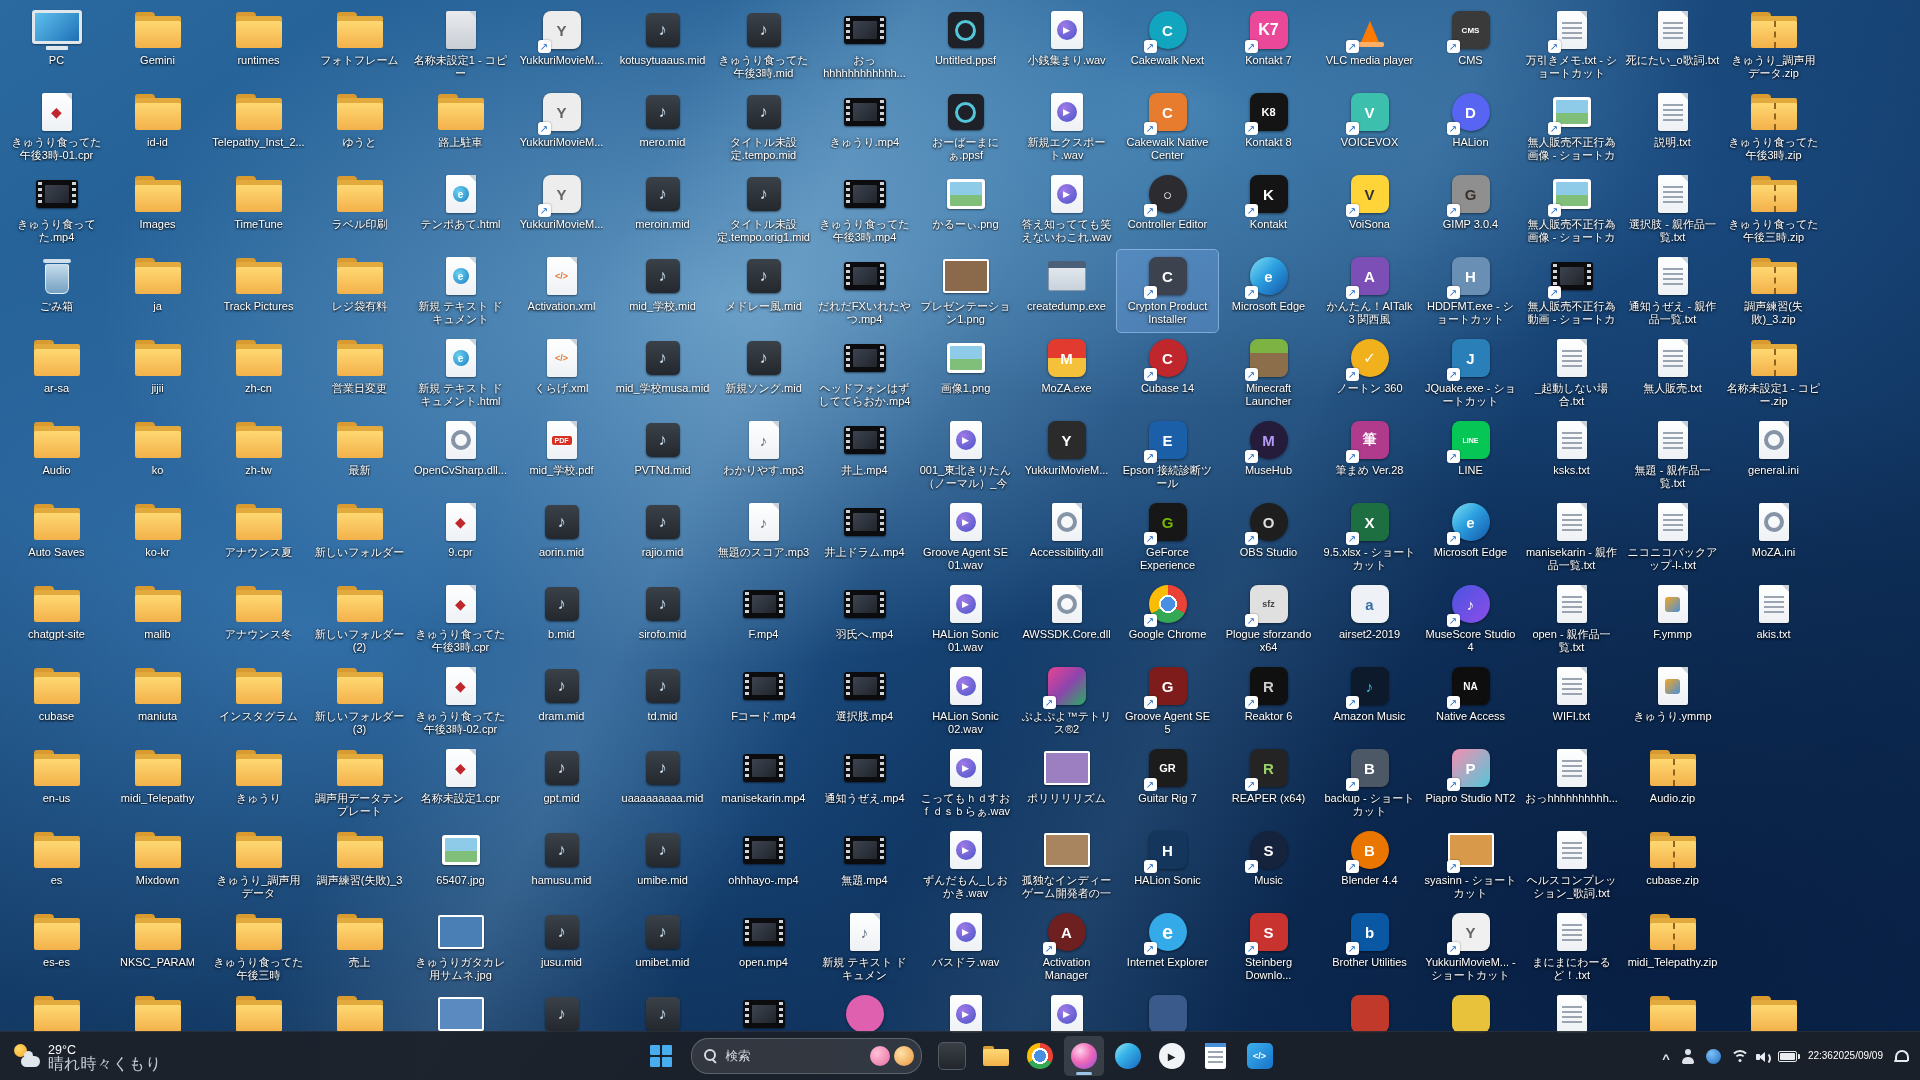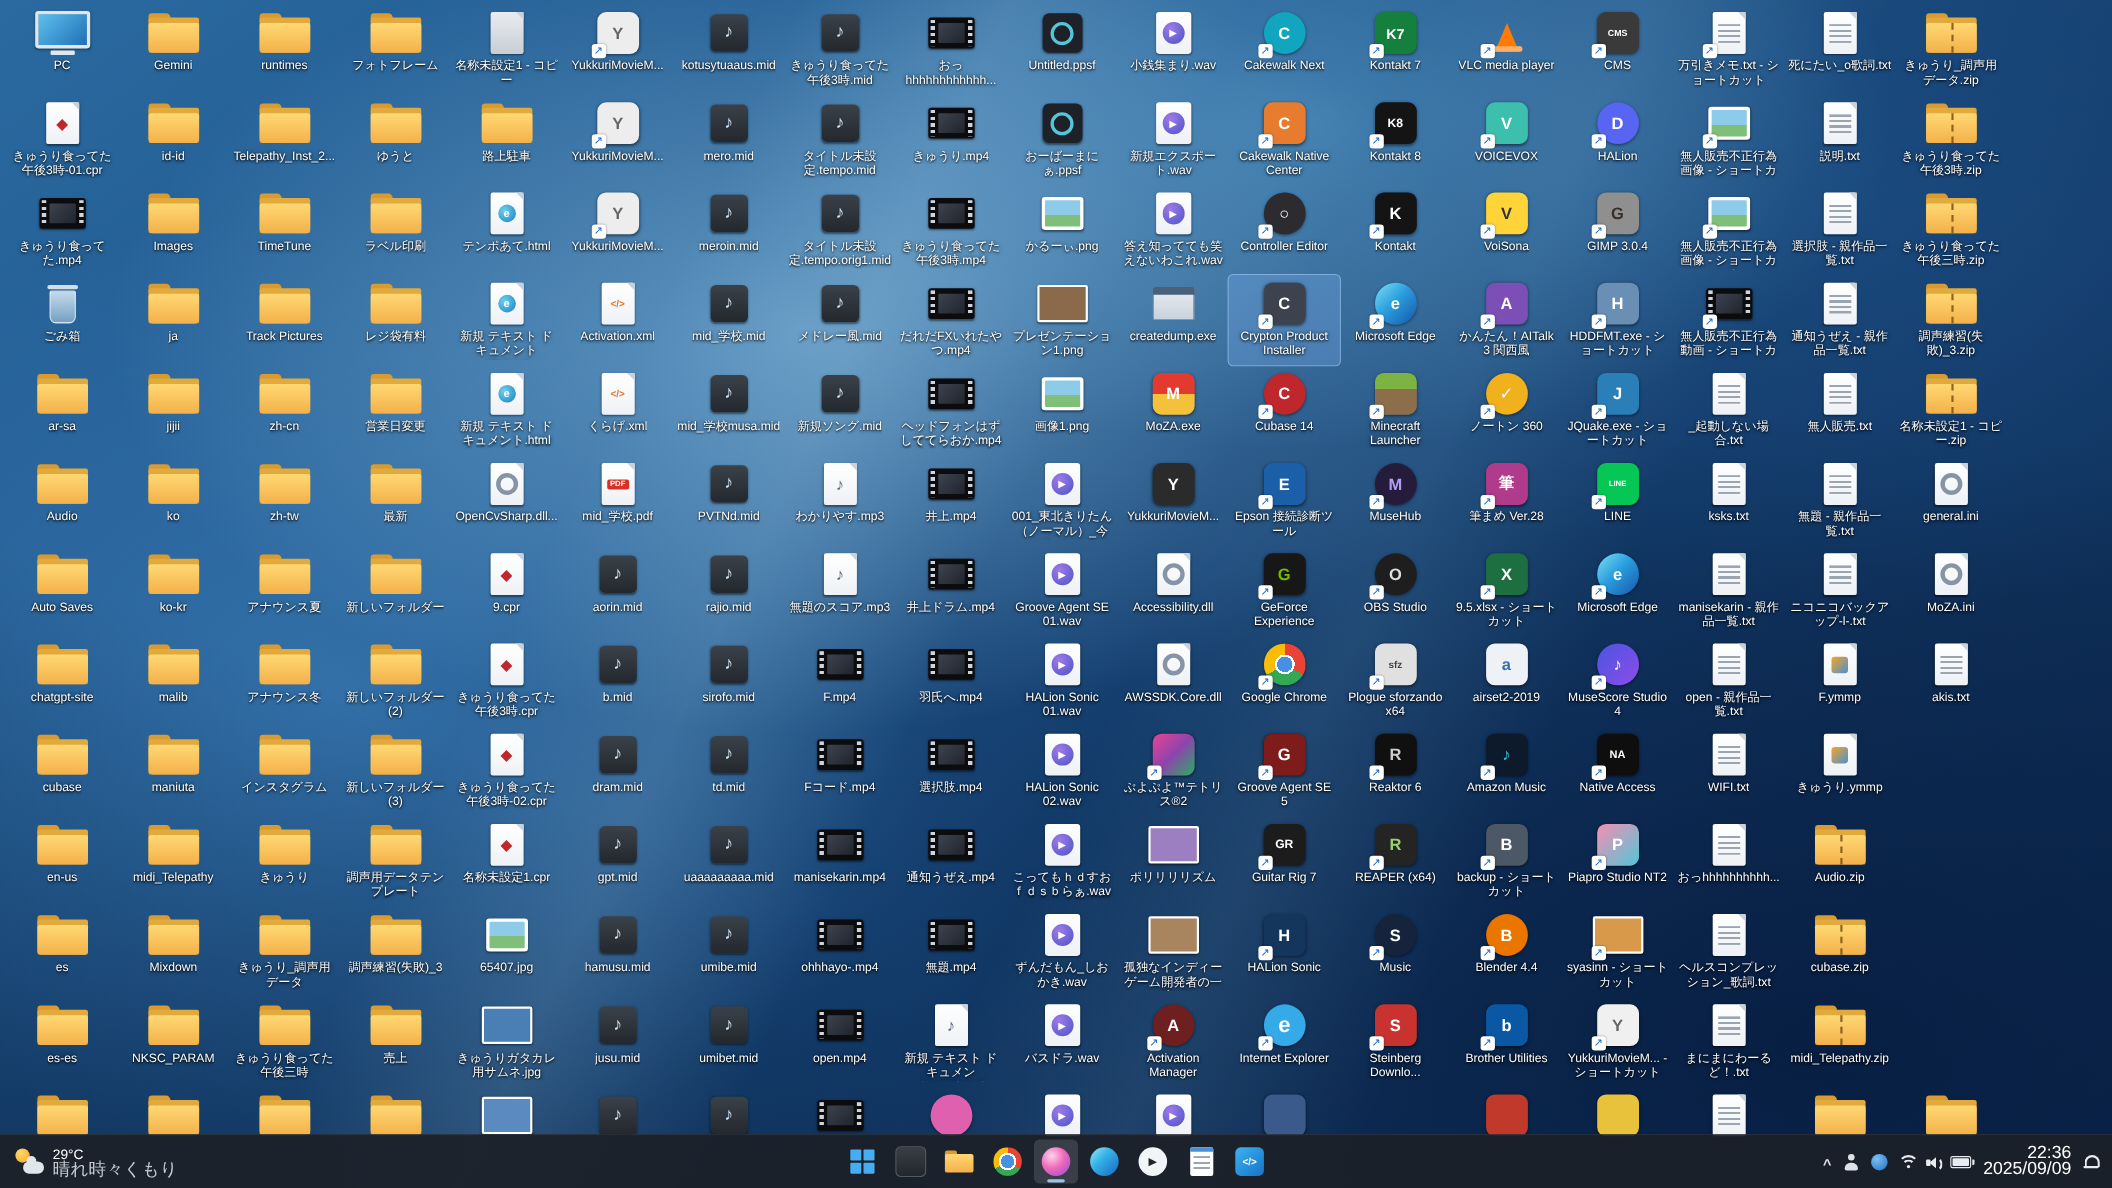--- a/index.html
+++ b/index.html
@@ -145,21 +145,21 @@
   .wifi i.w1{width:15px;height:15px;top:0}
   .wifi i.w2{width:8px;height:8px;top:4px}
   .wifi i.w3{width:3px;height:3px;top:9px;background:#e8ecf0;border:none;border-radius:50%}
   .vol{position:relative;width:15px;height:13px}
   .vol::before{content:"";position:absolute;left:0;top:4px;width:4px;height:6px;background:#e8ecf0;border-radius:1px}
   .vol::after{content:"";position:absolute;left:3px;top:2px;border-top:5px solid rgba(0,0,0,0);border-bottom:5px solid rgba(0,0,0,0);border-right:6px solid #e8ecf0}
   .volarc{position:absolute;right:0;top:2px;width:8px;height:9px;border:2px solid rgba(0,0,0,0);border-right-color:#e8ecf0;border-radius:50%;display:block}
   .batt{position:relative;width:17px;height:9px;border:1px solid #e8ecf0;border-radius:2px}
   .batt::before{content:"";position:absolute;top:1px;left:1px;right:1px;bottom:1px;background:#e8ecf0;border-radius:1px}
   .batt::after{content:"";position:absolute;right:-4px;top:2px;width:2px;height:5px;background:#e8ecf0;border-radius:0 1px 1px 0}
-  .clock{display:flex;flex-direction:column;align-items:flex-end;color:#fff;font-size:16px;line-height:14px}
+  .clock{display:flex;flex-direction:row;align-items:flex-end;color:#fff;font-size:10px;line-height:14px}
   .bell{position:relative;width:14px;height:14px}
   .bell::before{content:"";position:absolute;left:1px;top:1px;width:10px;height:9px;border:2px solid #e8ecf0;border-bottom:none;border-radius:7px 7px 0 0}
   .bell::after{content:"";position:absolute;left:0;right:0;top:11px;height:2px;background:#e8ecf0;border-radius:1px}
 </style>
 </head>
 <body>
 
 <div id="icon-grid">
     <div class="dcol">
       <div class="cell">
@@ -1440,21 +1440,21 @@
       <div class="cell">
         <div class="art">
           <div class="app" style="background:#3a5a8c;color:#fff;font-size:15px"></div>
         </div>
         <div class="lbl"></div>
       </div>
     </div>
     <div class="dcol">
       <div class="cell">
         <div class="art">
-          <div class="app" style="background:#15803d;color:#fff;font-size:13px">K7</div>
+          <div class="app" style="background:#ec4899;color:#fff;font-size:16px">K7</div>
           <i class="sc">↗</i>
         </div>
         <div class="lbl">Kontakt 7</div>
       </div>
       <div class="cell">
         <div class="art">
           <div class="app" style="background:#141414;color:#fff;font-size:11px">K8</div>
           <i class="sc">↗</i>
         </div>
         <div class="lbl">Kontakt 8</div>
@@ -2016,20 +2016,28 @@
     </span>
   </div>
 
   <div id="tb-center">
     <div class="tbtn" id="start-btn">
       <span class="winlogo">
         <i></i>
           <i></i>
           <i></i>
           <i></i>
+      </span>
+    </div>
+    <div id="searchbox">
+      <span class="mag"></span>
+      <span id="search-label">検索</span>
+      <span class="schips">
+        <span class="schip c1"></span>
+        <span class="schip c2"></span>
       </span>
     </div>
     <div id="tb-apps" style="display: flex; gap: 4px;">
         <div class="tbtn">
           <div class="tdark"></div>
         </div>
         <div class="tbtn">
           <div class="tfold">
             <span class="ttab"></span>
             <span class="tfront"></span>

